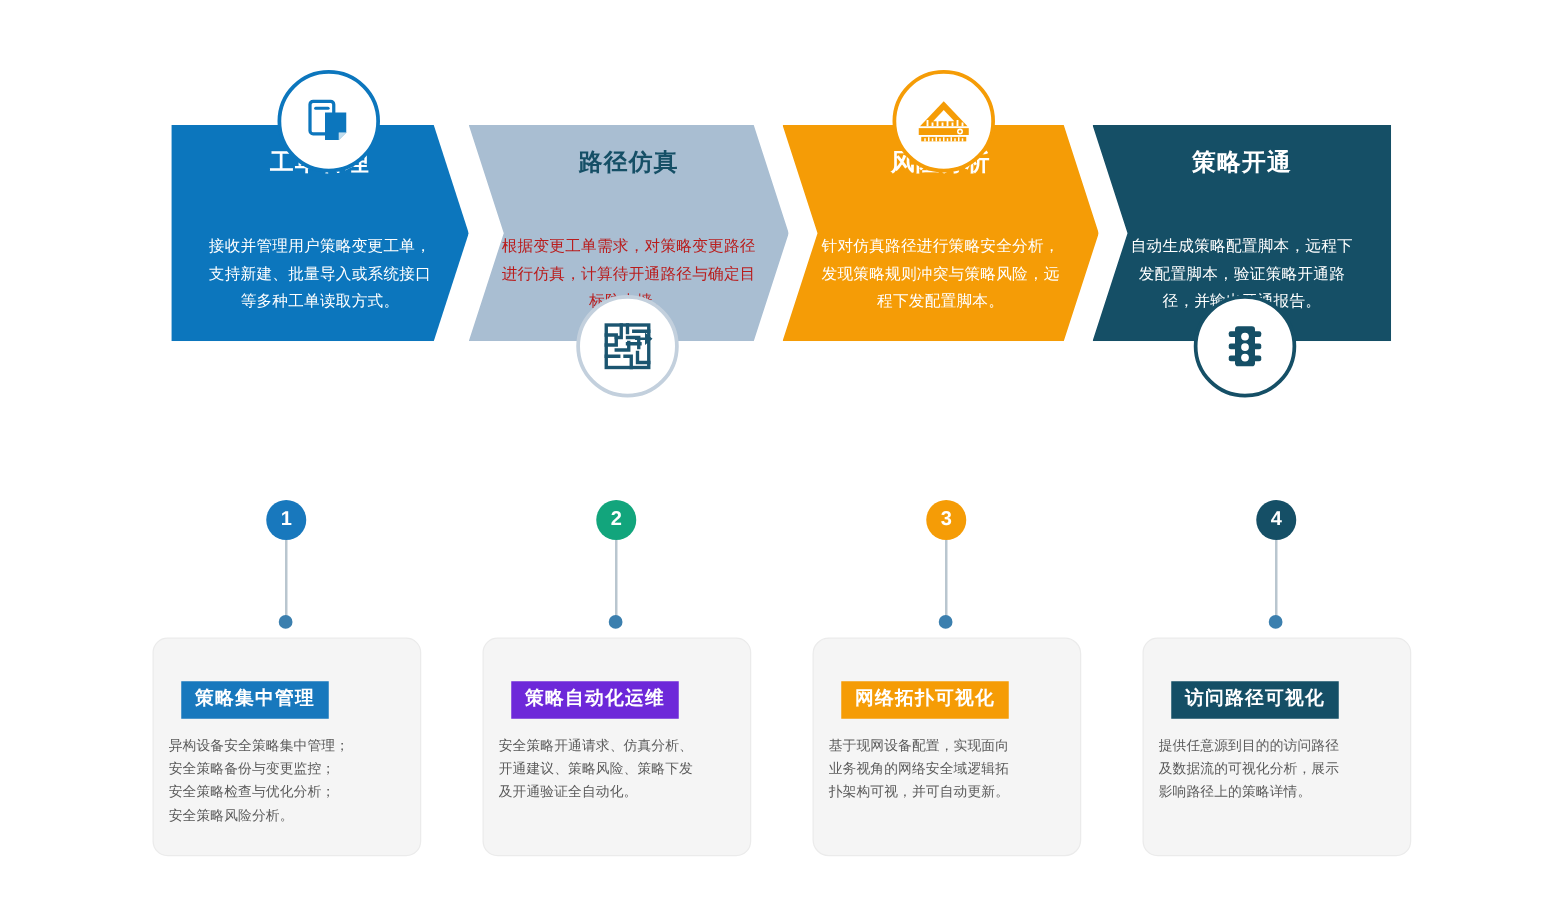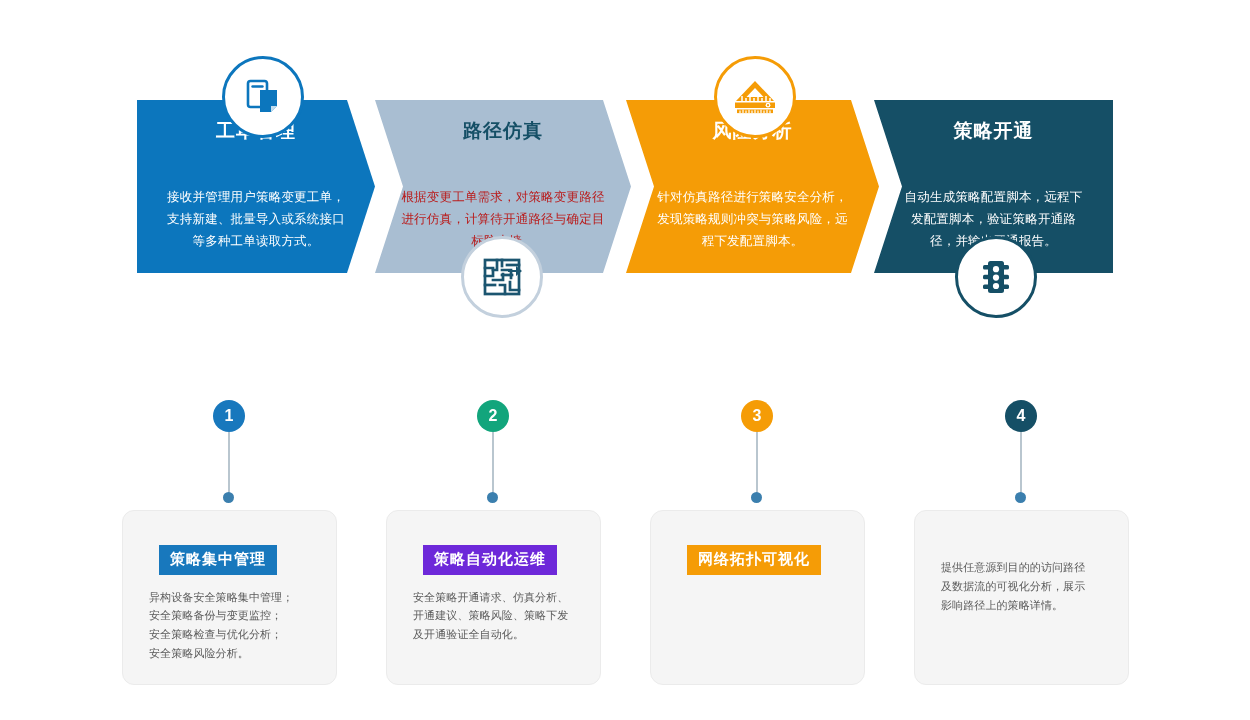--- a/index.html
+++ b/index.html
@@ -83,21 +83,21 @@
 
   .feat{
     position:absolute;
     top:110px;
     width:215px;
     height:175px;
     background:#f5f5f5;
     border:1px solid #ebebeb;
     border-radius:12px;
     box-sizing:border-box;
-    padding:34px 18px 0 26px;
+    padding:34px 18px 0 12px;
   }
   .feat .ftag{
     display:inline-block;
     color:#ffffff;
     font-size:15px;
     font-weight:bold;
     letter-spacing:1px;
     padding:6px 11px 7px 11px;
     line-height:1.1;
     margin-left:10px;
@@ -279,27 +279,31 @@
 及开通验证全自动化。</div>
     </div>
 
     <div class="num-badge" id="badge2" style="left: 741px; background: rgb(245, 156, 6);">
       <span>3</span>
     </div>
     <div class="connector" style="left:756px;"></div>
     <div class="dot" style="left:751px;"></div>
     <div class="feat" id="feat2" style="left:650px;border-radius:13px;">
       <span class="ftag" id="ftag2" style="background: rgb(245, 156, 6);">网络拓扑可视化</span>
+      <div class="fdesc" id="fdesc2" style="white-space: pre-line;">基于现网设备配置，实现面向
+业务视角的网络安全域逻辑拓
+扑架构可视，并可自动更新。</div>
     </div>
 
     <div class="num-badge" id="badge3" style="left: 1005px; background: rgb(21, 79, 102);">
       <span>4</span>
     </div>
     <div class="connector" style="left:1020px;"></div>
     <div class="dot" style="left:1015px;"></div>
     <div class="feat" id="feat3" style="left:914px;">
+      <span class="ftag" id="ftag3" style="background: rgb(21, 79, 102);">访问路径可视化</span>
       <div class="fdesc" id="fdesc3" style="white-space: pre-line;">提供任意源到目的的访问路径
 及数据流的可视化分析，展示
 影响路径上的策略详情。</div>
     </div>
 
   </div>
 </div>
 
 </body></html>

